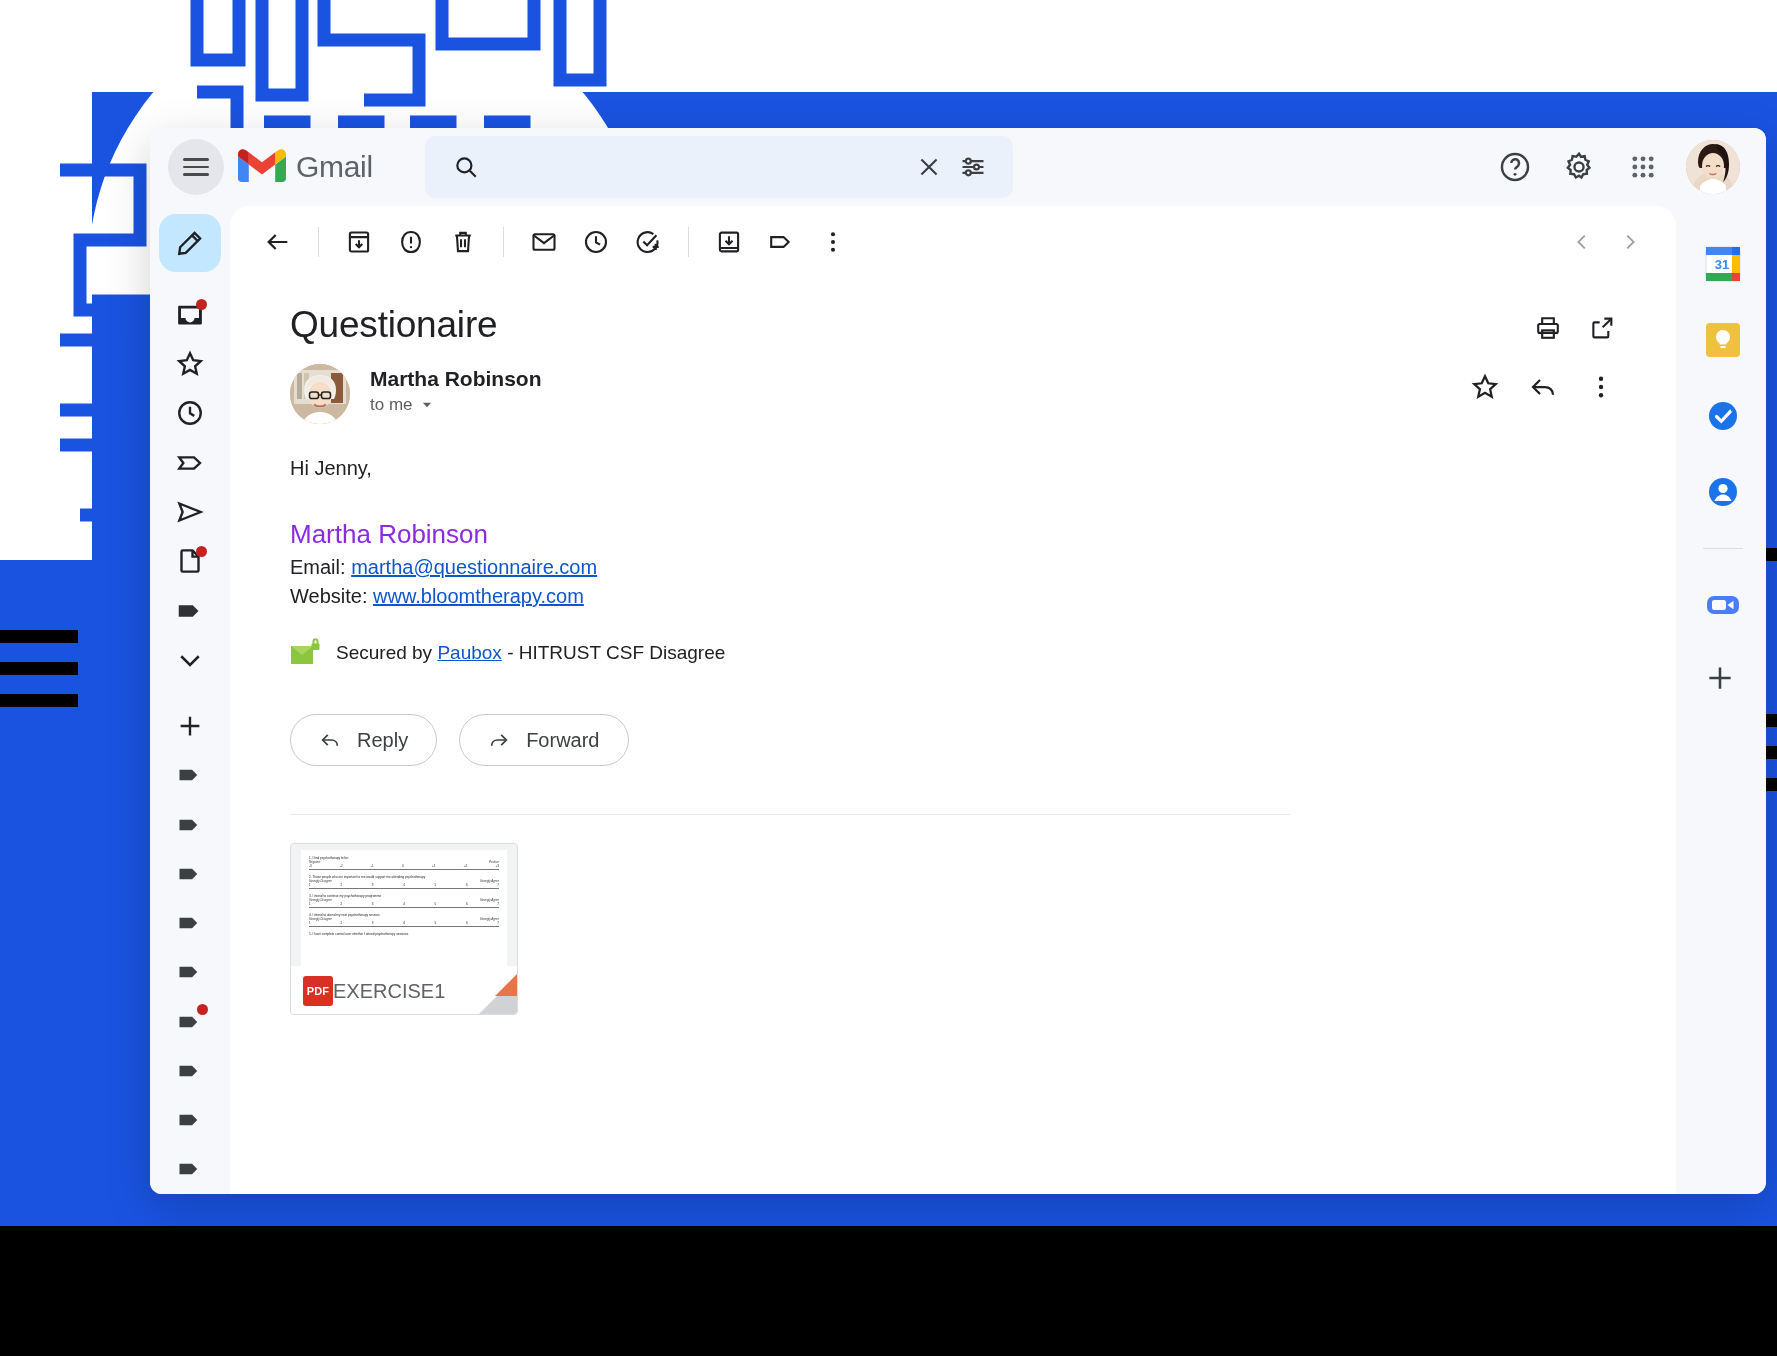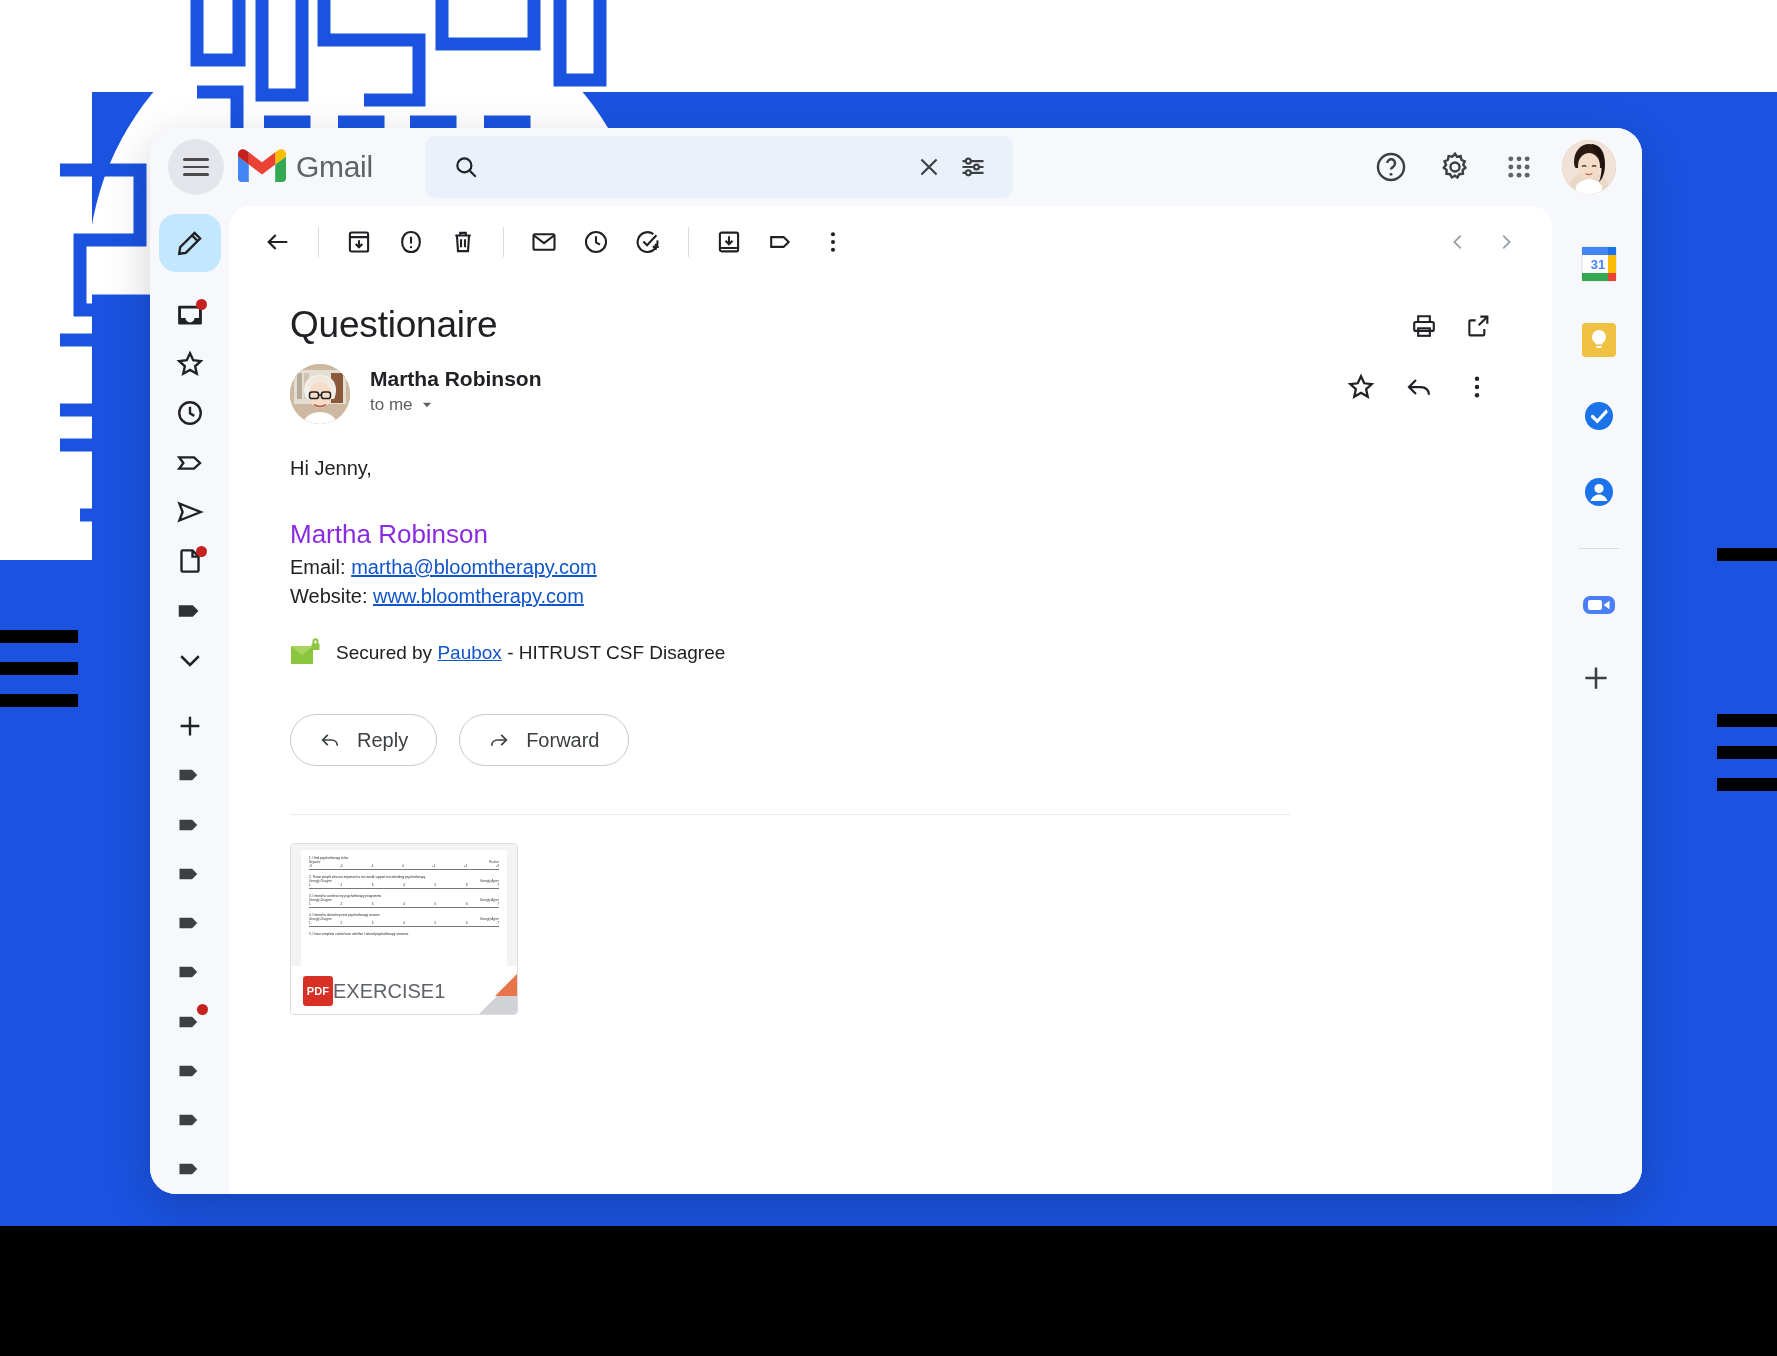--- a/index.html
+++ b/index.html
@@ -46,23 +46,23 @@
   .bar-left {
     position: absolute; background: #000;
   }
   .bar-right {
     position: absolute; background: #000;
   }
 
   
   #gmail-window {
     position: absolute; left: 150px; top: 128px;
-    width: 1492px; height: 1066px;
+    width: 1616px; height: 1066px;
     background: #f6f8fc;
-    border-radius: 26px;
+    border-radius: 12px;
     overflow: hidden;
     box-shadow: 0 14px 46px rgba(0,0,0,0.18);
   }
 
   
   .gm-header {
     height: 78px; display: flex; align-items: center;
     padding: 0 16px 0 18px; background: #f6f8fc;
   }
   .hamburger {
@@ -131,21 +131,21 @@
   .tb-icon {
     width: 52px; height: 52px; border-radius: 50%;
     display: flex; align-items: center; justify-content: center; cursor: pointer;
   }
   .tb-sep { width: 1px; height: 30px; background: #dadce0; margin: 0 14px; }
   .tb-spacer { flex: 1; }
   .tb-nav { width: 48px; height: 48px; display: flex; align-items: center; justify-content: center; cursor: pointer; }
 
   .mail-scroll { padding: 0 60px 0 60px; }
 
-  .subject-row { display: flex; align-items: flex-start; margin-top: 26px; }
+  .subject-row { display: flex; align-items: flex-end; margin-top: 26px; }
   .subject {
     font-size: 37px; color: #202124; font-weight: 400; letter-spacing: -0.2px;
   }
   .subject-actions { margin-left: auto; display: flex; gap: 26px; padding-top: 8px; }
 
   .sender-row { display: flex; align-items: flex-start; margin-top: 18px; }
   .sender-avatar {
     width: 60px; height: 60px; border-radius: 50%; overflow: hidden;
     background: #cbb9a4; flex: 0 0 auto;
   }
@@ -630,21 +630,21 @@
           </div>
 
           <div class="mail-body">
             <p>Hi Jenny,</p>
           </div>
 
           <div class="sig">
             <div class="sig-name">Martha Robinson</div>
             <div class="sig-line">
               <span>Email:</span>
-              <a href="#">martha@bloomtherapy.com</a>
+              <a href="#">martha@questionnaire.com</a>
             </div>
             <div class="sig-line">
               <span>Website:</span>
               <a href="#">www.bloomtherapy.com</a>
             </div>
           </div>
 
           <div class="paubox">
             <svg width="32" height="30" viewBox="0 0 32 30">
               <path d="M1 8h22v18H1z" fill="#8cc63f"></path>

